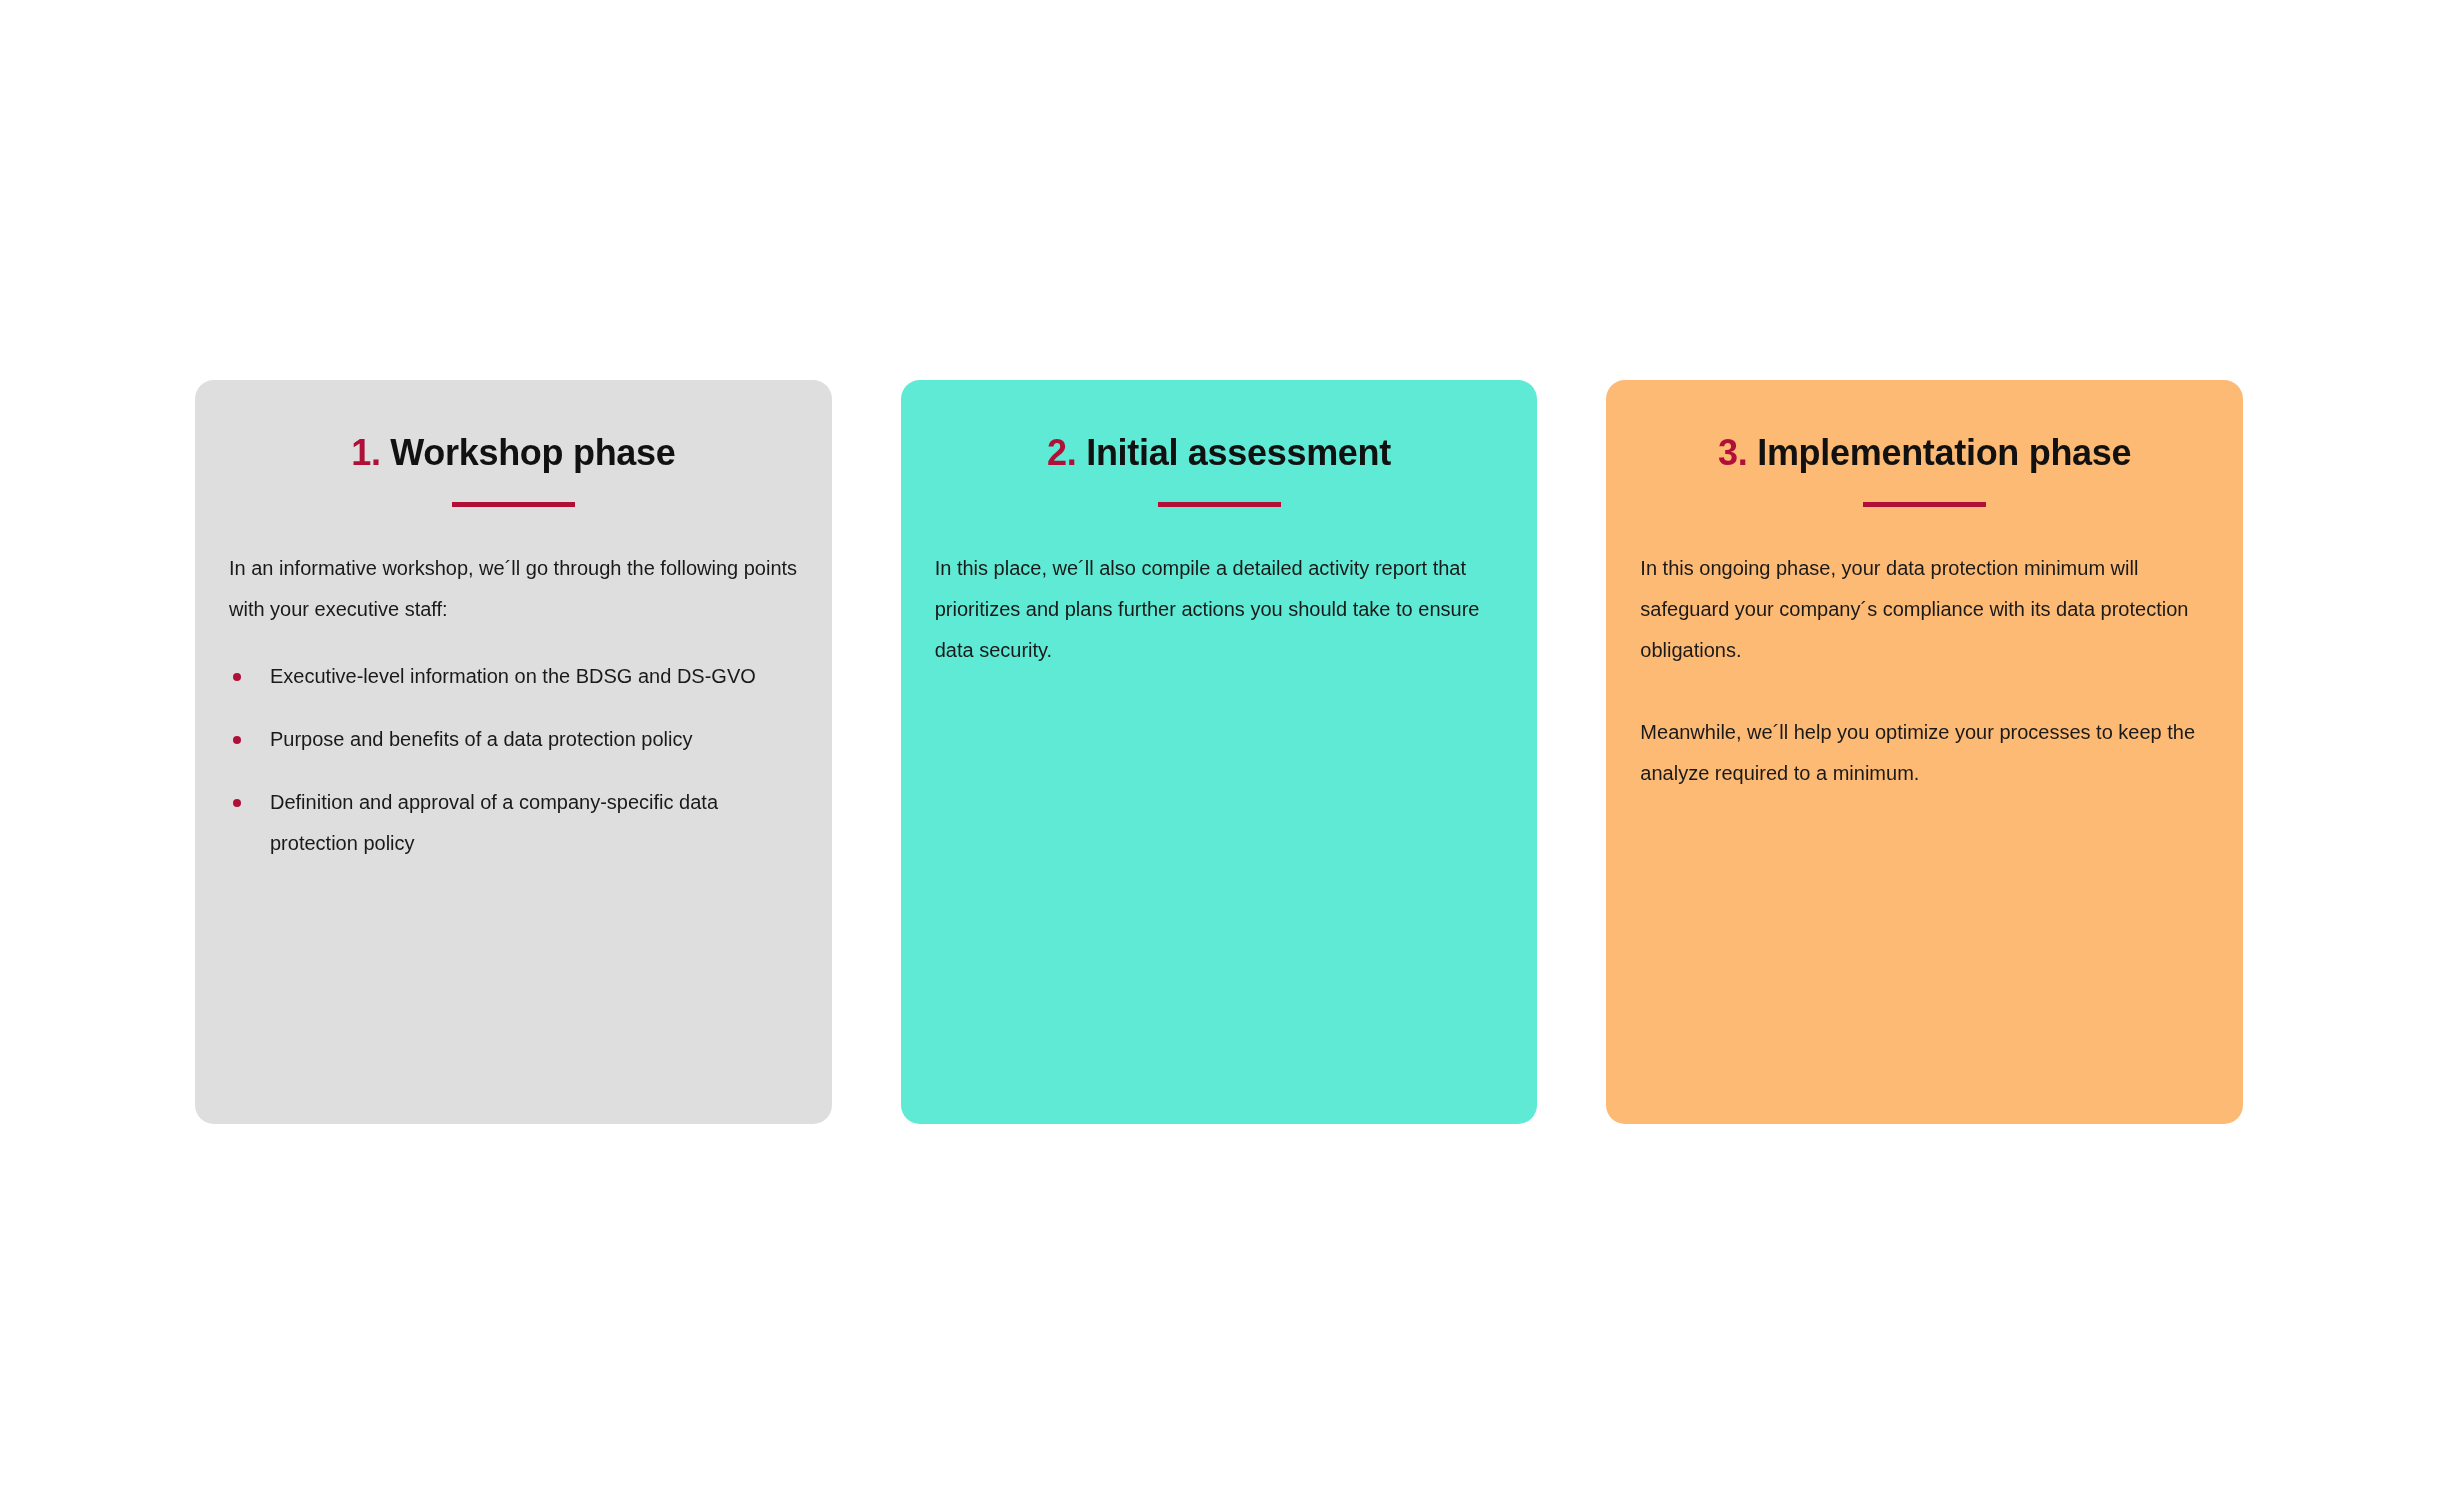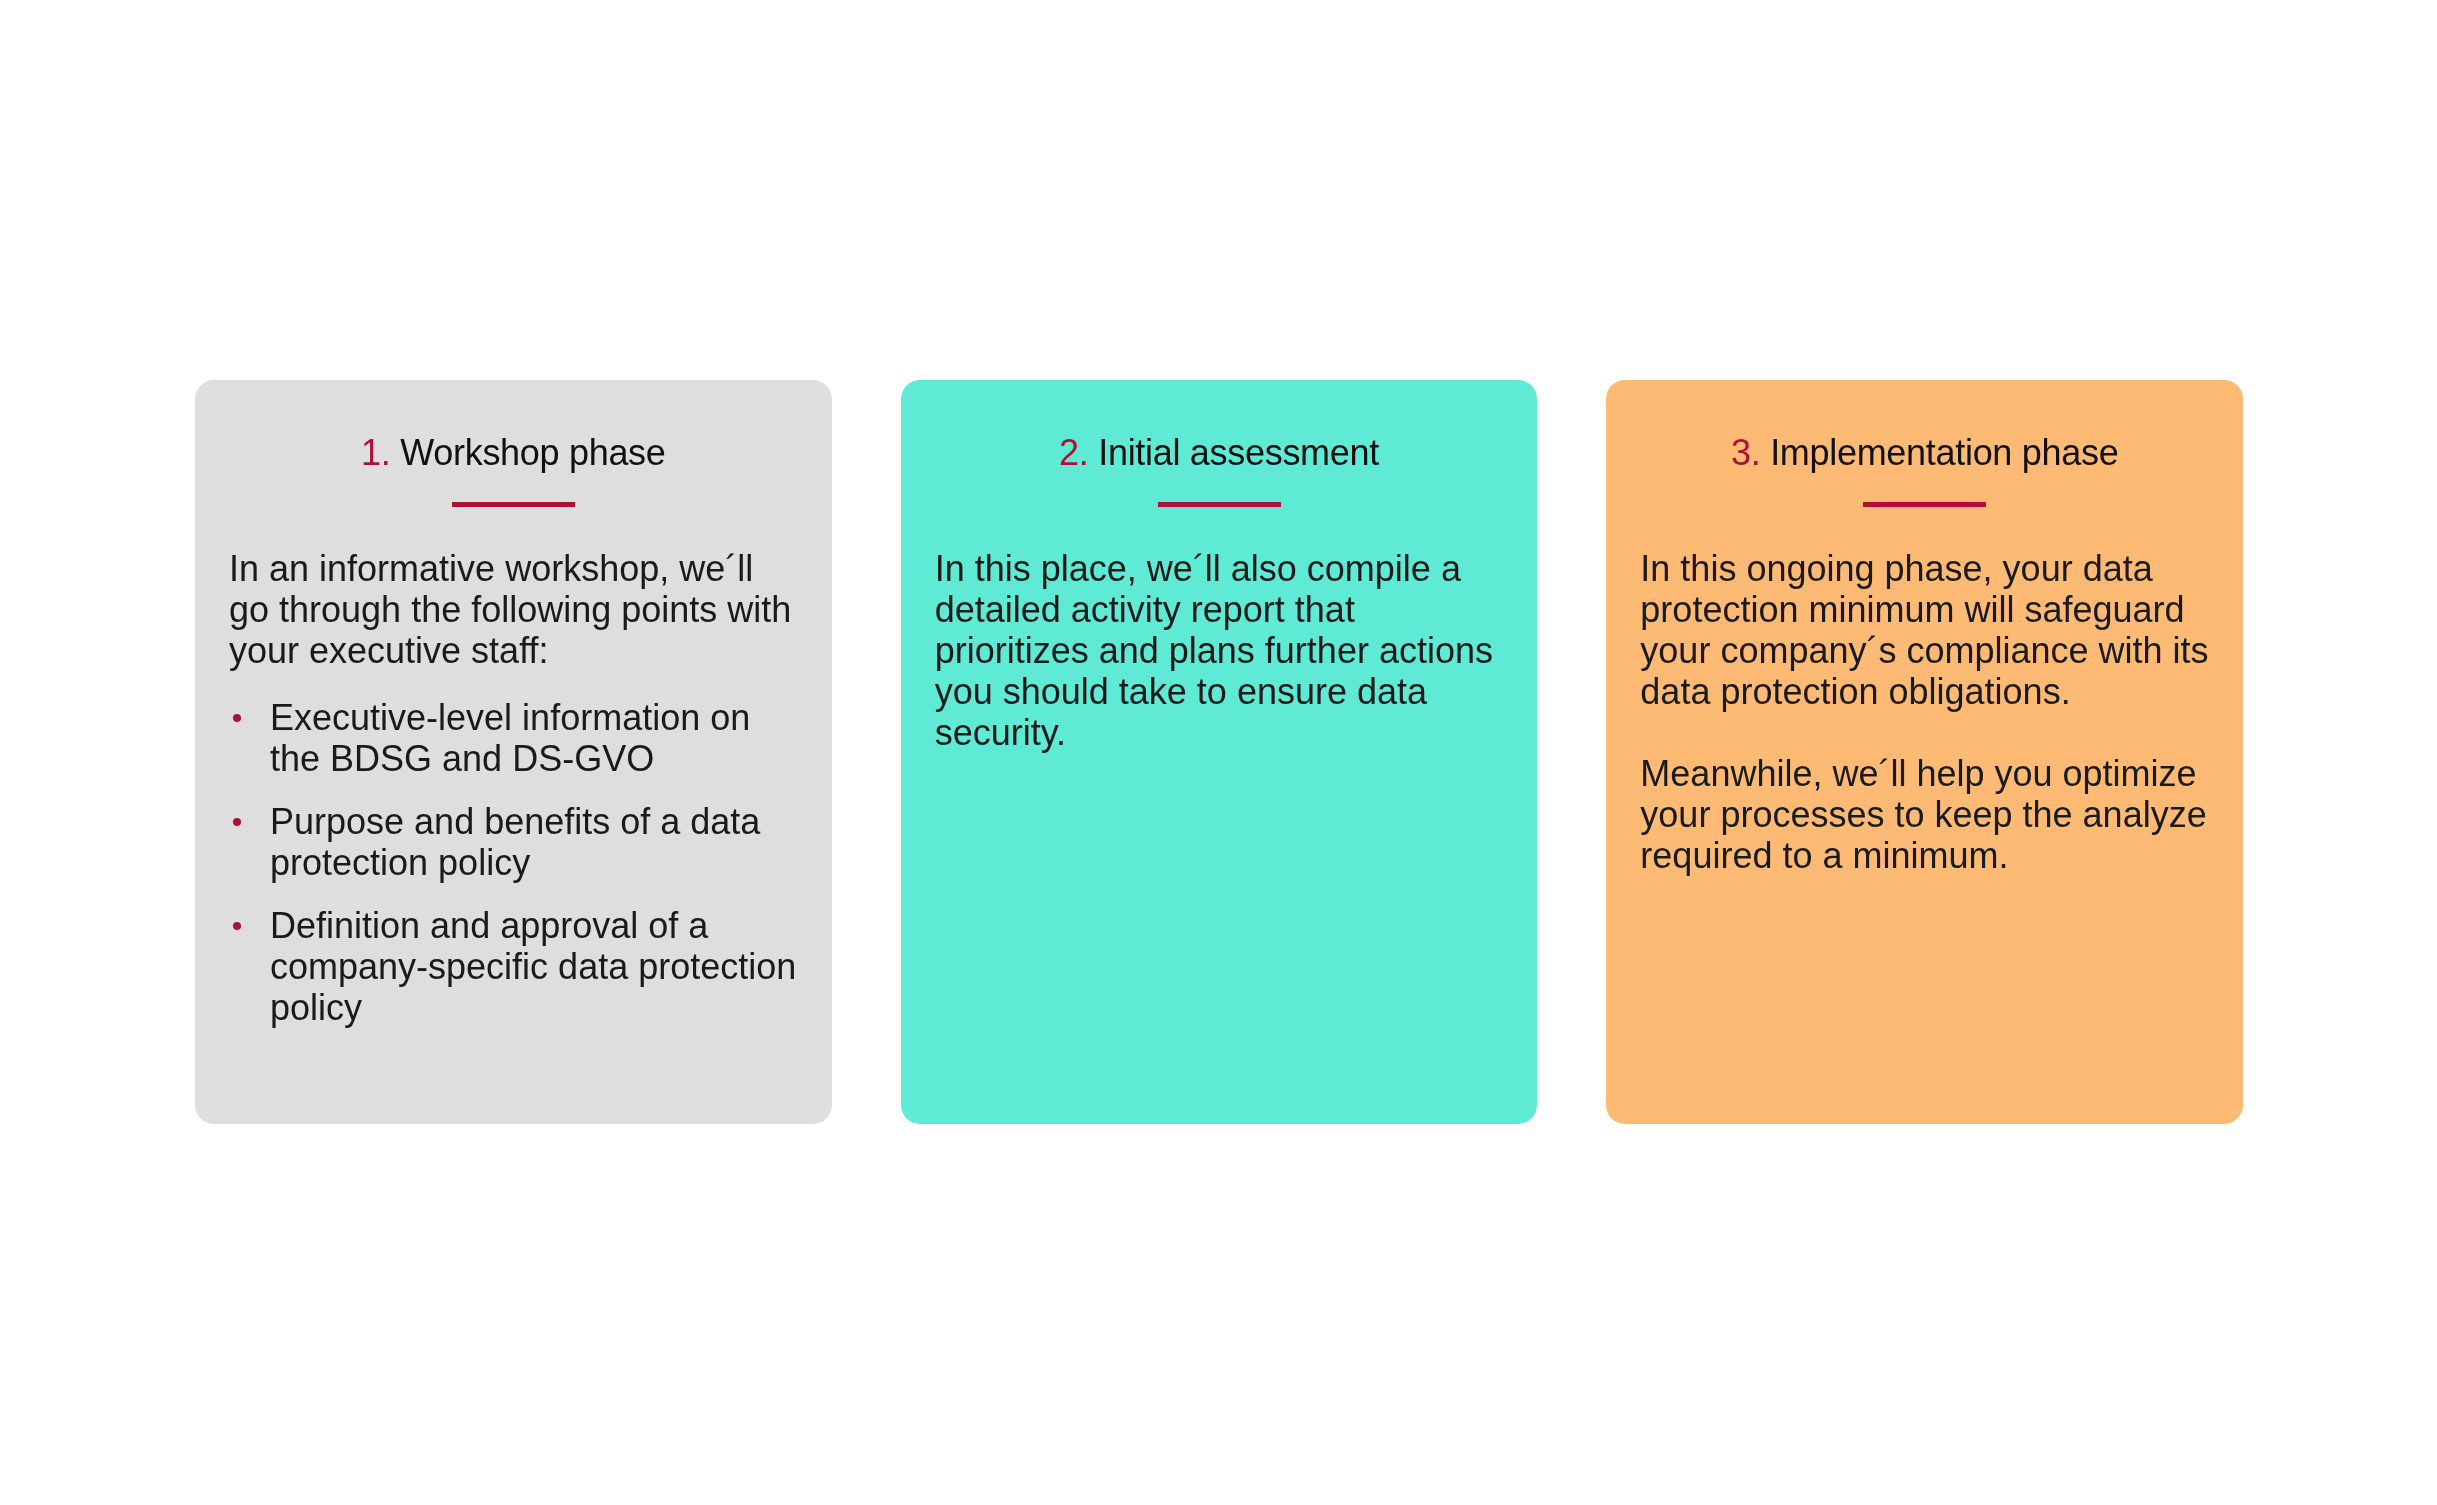--- a/index.html
+++ b/index.html
@@ -36,21 +36,21 @@
     overflow: hidden;
   }
 
   .card-1 { background: #dedede; }
   .card-2 { background: #5eead4; }
   .card-3 { background: #fdba74; }
 
   .card-title {
     text-align: center;
     font-size: 36px;
-    font-weight: normal;
+    font-weight: bold;
     color: #111111;
     letter-spacing: -0.3px;
     margin-top: 20px;
     line-height: 1.05;
     white-space: nowrap;
   }
 
   .card-title .num {
     color: #b01038;
   }
@@ -62,21 +62,21 @@
   }
 
   .rule {
     width: 123px;
     height: 5px;
     background: #b01038;
   }
 
   .card-body {
     margin-top: 41px;
-    font-size: 36px;
+    font-size: 20px;
     line-height: 41px;
     color: #1a1a1a;
   }
 
   .para {
     margin: 0 0 41px 0;
   }
 
   .para:last-child {
     margin-bottom: 0;

